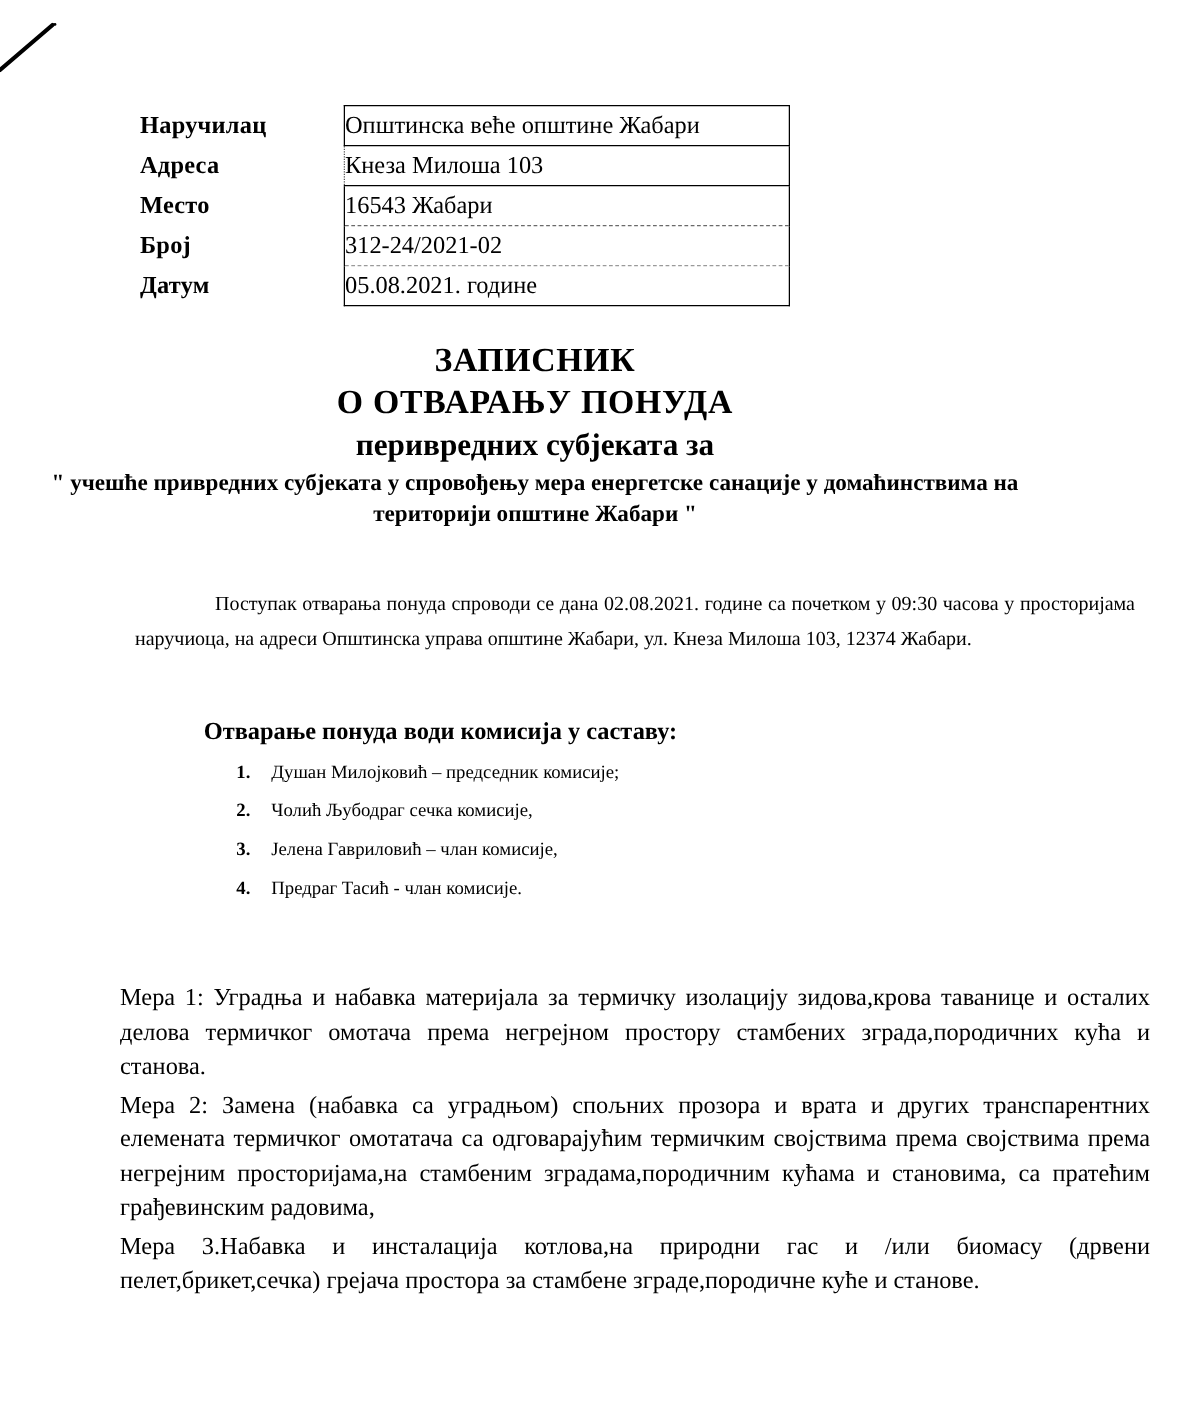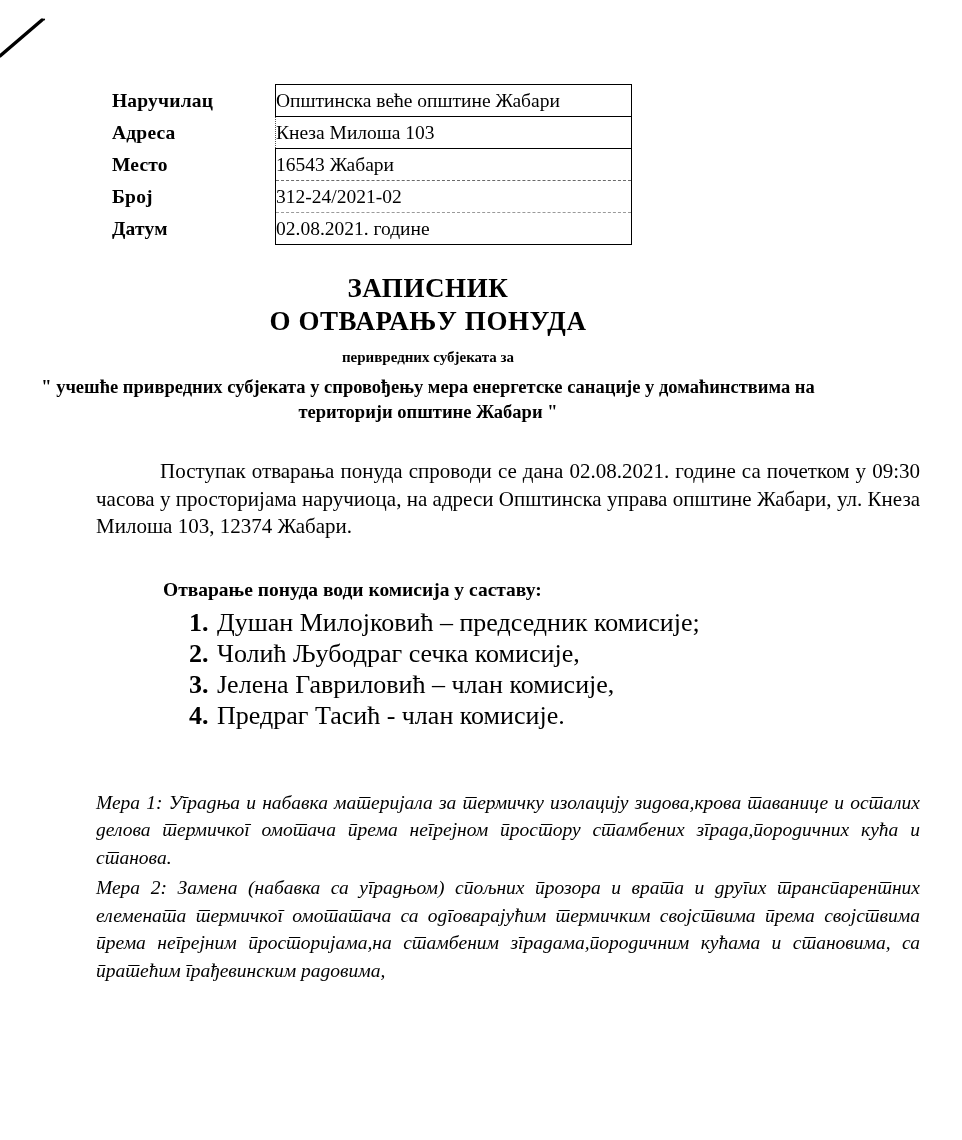--- a/index.html
+++ b/index.html
@@ -82,43 +82,43 @@
     width: 856px;
     text-align: center;
   }
   .title-main {
     font-size: 27px;
     font-weight: bold;
     line-height: 33px;
     letter-spacing: 0.6px;
   }
   .title-sub {
-    font-size: 15px;
+    font-size: 25px;
     font-weight: bold;
     line-height: 30px;
     margin-top: 4px;
   }
   .title-quoted {
     font-size: 18.5px;
     font-weight: bold;
     line-height: 25px;
     margin-top: 3px;
     padding: 0 28px;
   }
 
   
   .body-wrap {
     position: absolute;
     left: 96px;
     top: 458px;
     width: 824px;
   }
   p.para {
-    margin: 0;
-    font-size: 21px;
+    margin: 12px;
+    font-size: 16px;
     line-height: 27.5px;
     text-align: justify;
     text-justify: inter-word;
     text-indent: 64px;
   }
 
   .gap-lg { height: 34px; }
   .gap-sm { height: 10px; }
 
   .commission {
@@ -130,36 +130,36 @@
     line-height: 30px;
   }
   ol.members {
     margin: 2px 0 0 0;
     padding-left: 26px;
     list-style: none;
     counter-reset: memb;
   }
   ol.members li {
     counter-increment: memb;
-    font-size: 26px;
+    font-size: 15px;
     line-height: 31px;
     position: relative;
     padding-left: 28px;
     white-space: nowrap;
     font-family: Liberation Serif, serif;
   }
   ol.members li::before {
     content: counter(memb) ".";
     position: absolute;
     left: 0;
     top: 0;
     font-weight: bold;
   }
 
-  .measures { margin-top: 4px; font-style: italic; }
+  .measures { margin-top: 4px; }
   p.measure {
     margin: 0 0 3px 0;
     font-size: 19.5px;
     line-height: 27.5px;
     text-align: justify;
     text-justify: inter-word;
     text-indent: 0;
   }
 </style>
 </head>
@@ -191,21 +191,21 @@
         <td class="meta-value">16543 Жабари</td>
       </tr>
       <tr class="r-faded-3">
         <td class="meta-label">Број</td>
         <td class="meta-spacer"></td>
         <td class="meta-value">312-24/2021-02</td>
       </tr>
       <tr>
         <td class="meta-label">Датум</td>
         <td class="meta-spacer"></td>
-        <td class="meta-value">02.08.2021. године</td>
+        <td class="meta-value">05.08.2021. године</td>
       </tr>
     </tbody>
   </table>
 </div>
 
 <div class="title-wrap">
   <div class="title-main">ЗАПИСНИК</div>
   <div class="title-main">О ОТВАРАЊУ ПОНУДА</div>
   <div class="title-sub">перивредних субјеката за</div>
   <div class="title-quoted">" учешће привредних субјеката у спровођењу мера енергетске санације у домаћинствима на територији општине Жабари "</div>
@@ -231,15 +231,16 @@
 
 
   <div class="gap-sm"></div>
 
 
   <div class="gap-sm"></div>
 
   <div class="measures">
     <p class="measure">Мера 1: Уградња и набавка материјала за термичку изолацију зидова,крова таванице и осталих делова термичког омотача према негрејном простору стамбених зграда,породичних кућа и станова.</p>
     <p class="measure">Мера 2: Замена (набавка са уградњом) спољних прозора и врата и других транспарентних елемената термичког омотатача са одговарајућим термичким својствима према својствима према негрејним просторијама,на стамбеним зградама,породичним кућама  и становима, са пратећим грађевинским радовима,</p>
+    <p class="measure">Мера 3.Набавка и инсталација котлова,на природни гас и /или биомасу (дрвени пелет,брикет,сечка) грејача простора за стамбене зграде,породичне куће и станове.</p>
   </div>
 
 </div>
 
 </body></html>

